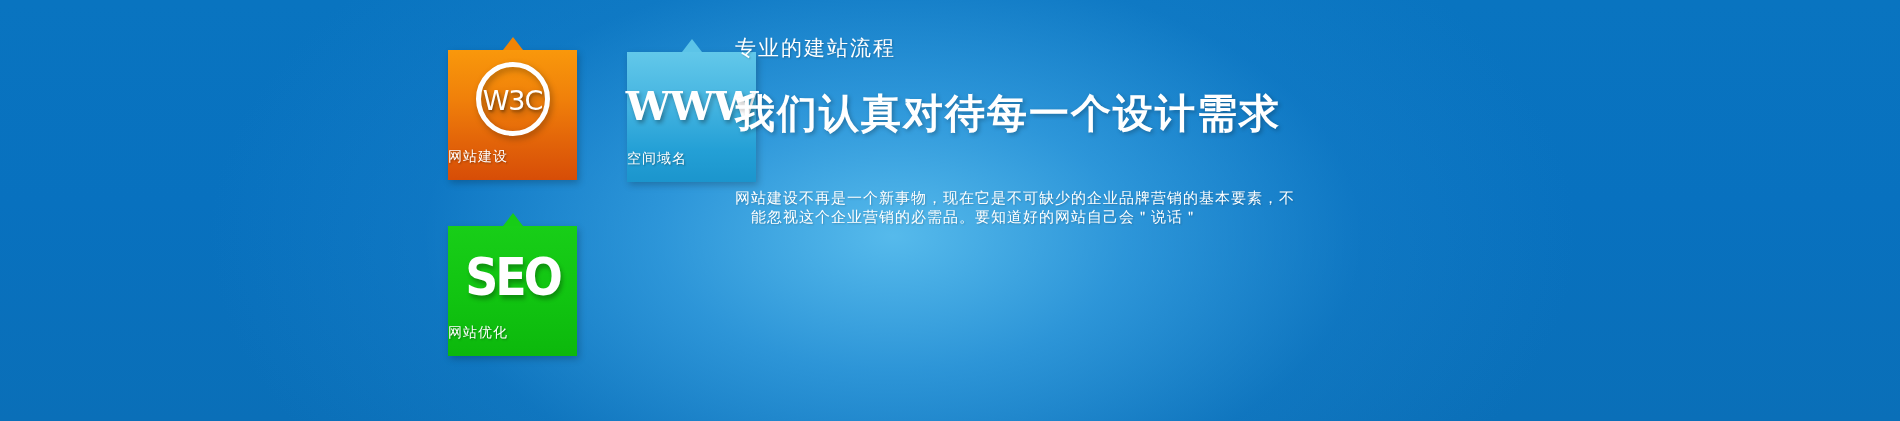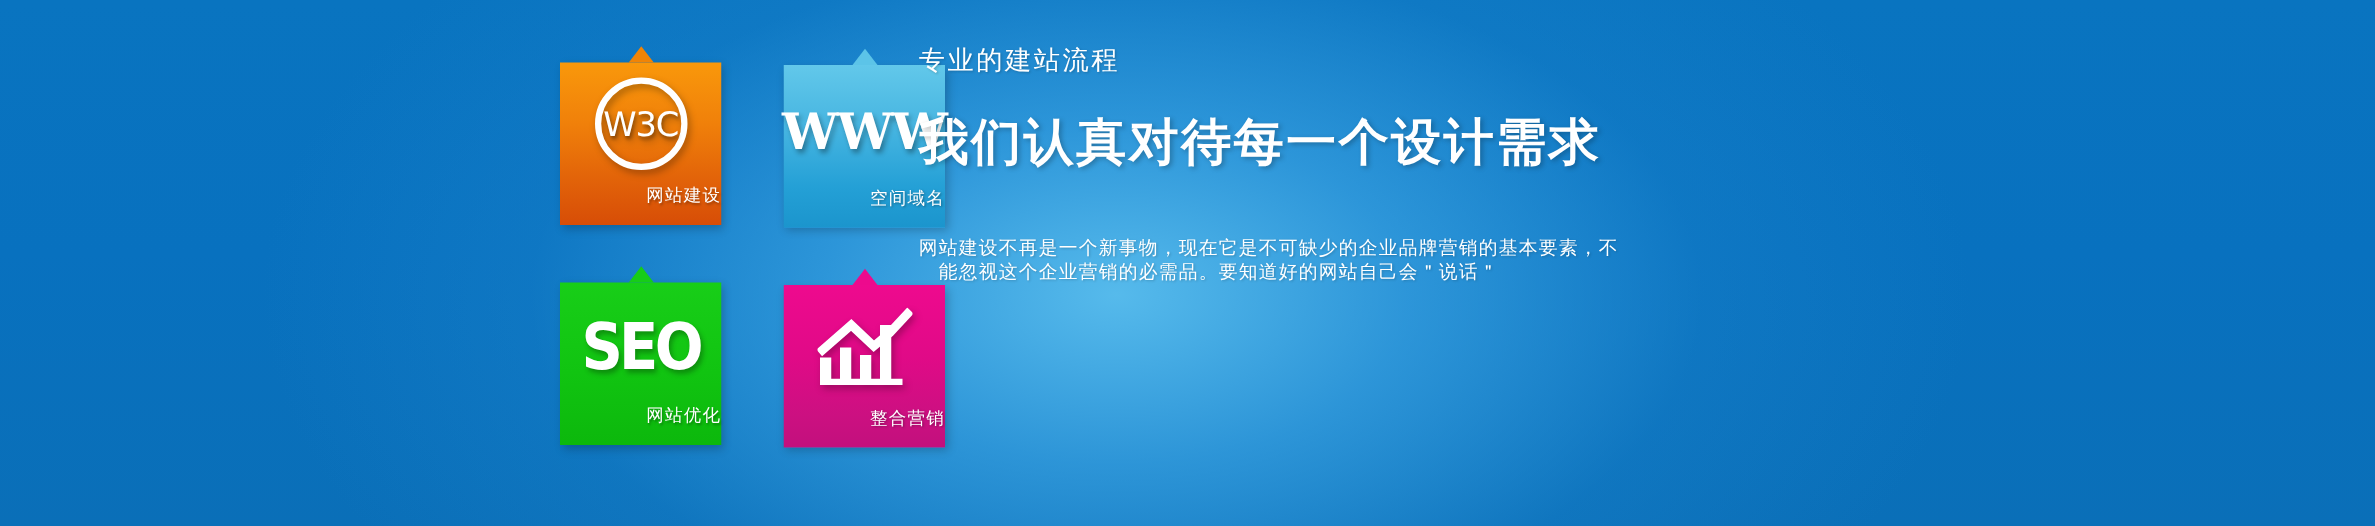--- a/index.html
+++ b/index.html
@@ -44,21 +44,21 @@
   .tile .glyph {
     position: absolute;
     left: 0; right: 0; top: 0;
     height: 98px;
     display: flex; align-items: center; justify-content: center;
     color: #ffffff;
   }
   .tile .caption {
     position: absolute;
     left: 0; right: 0; bottom: 14px;
-    text-align: right;
+    text-align: left;
     color: #ffffff;
     font-size: 14px;
     letter-spacing: 1px;
     text-shadow: 1px 1px 2px rgba(0,0,0,0.35);
     font-family: "DejaVu Sans", "Liberation Sans", sans-serif;
   }
 
   
   #tile-web-design {
     left: 0; top: 0;
@@ -183,34 +183,20 @@
     </div>
 
     <div class="tile" id="tile-domain">
       <span class="notch"></span>
       <div class="glyph">
         <span class="www-text">WWW</span>
       </div>
       <div class="caption">空间域名</div>
     </div>
 
-    <div class="tile" id="tile-marketing">
-      <span class="notch"></span>
-      <div class="glyph">
-        <svg class="chart-icon" width="76" height="62" viewBox="0 0 76 62" aria-hidden="true">
-          <polyline points="4,34 27,14 45,31 58,20 72,5" fill="none" stroke="#ffffff" stroke-width="7" stroke-linecap="square" stroke-linejoin="miter"></polyline>
-          <rect x="2" y="40" width="9" height="20" fill="#ffffff"></rect>
-          <rect x="18" y="32" width="9" height="28" fill="#ffffff"></rect>
-          <rect x="34" y="38" width="9" height="22" fill="#ffffff"></rect>
-          <rect x="50" y="14" width="9" height="46" fill="#ffffff"></rect>
-          <rect x="2" y="57" width="66" height="5" fill="#ffffff"></rect>
-        </svg>
-      </div>
-      <div class="caption">整合营销</div>
-    </div>
 
   </div>
 
   <div id="copy">
     <div id="eyebrow">专业的建站流程</div>
     <div id="headline">我们认真对待每一个设计需求</div>
     <div id="body-copy">
       <div class="line">网站建设不再是一个新事物，现在它是不可缺少的企业品牌营销的基本要素，不</div>
       <div class="line">能忽视这个企业营销的必需品。要知道好的网站自己会＂说话＂</div>
     </div>

